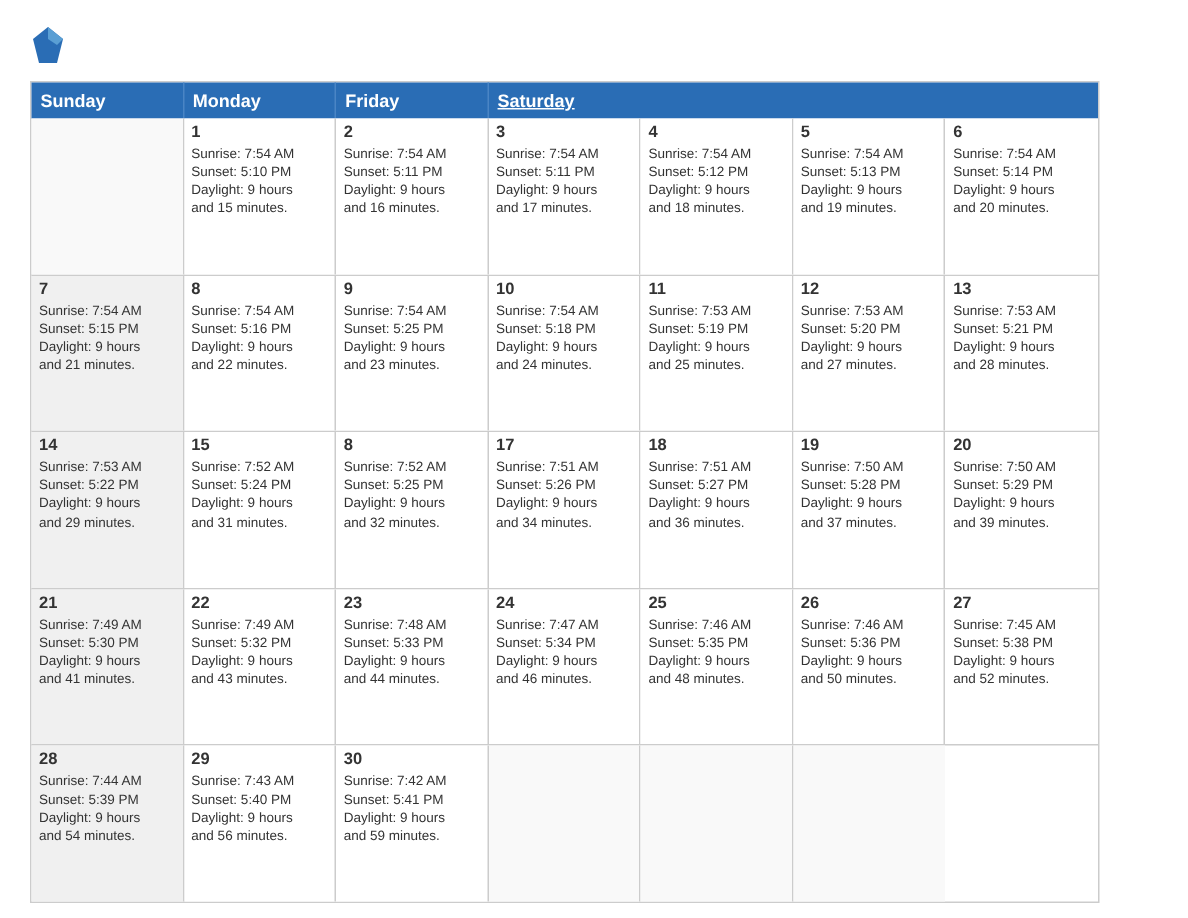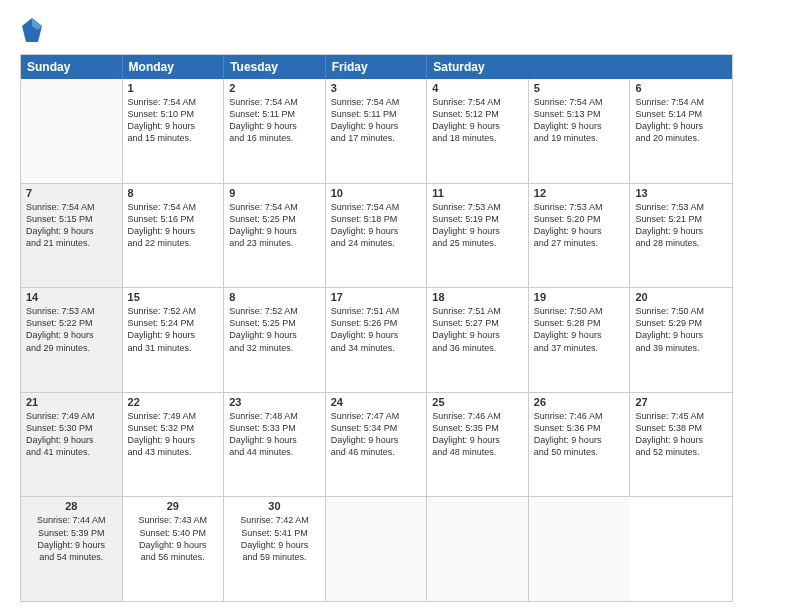--- a/index.html
+++ b/index.html
@@ -72,33 +72,33 @@
       background: #2a6db5;
     }
     .cal-header-cell {
       color: #fff;
       font-size: 12px;
       font-weight: bold;
       padding: 5px 6px;
       border-right: 1px solid #4a85c5;
       text-align: left;
     }
-    .cal-header-cell:last-child { border-right: none; }
+    .cal-header-cell:last-child { border-right: none; text-decoration: underline; }
     .cal-body {
       flex: 1;
       display: flex;
       flex-direction: column;
     }
     .cal-row {
       display: grid;
       grid-template-columns: repeat(7, 1fr);
       flex: 1;
       border-bottom: 1px solid #ccc;
     }
-    .cal-row:last-child { border-bottom: none; text-align: center; }
+    .cal-row:last-child { border-bottom: none; }
     .cal-cell {
       border-right: 1px solid #ccc;
       padding: 3px 5px;
       font-size: 9.5px;
       color: #333;
       background: #fff;
       vertical-align: top;
     }
     .cal-cell:last-child { border-right: none; }
     .cal-cell.empty { background: #f9f9f9; }
@@ -133,21 +133,20 @@
     <div class="title-block">
       <div class="month-title"></div>
       <div class="subtitle"></div>
     </div>
   </div>
 
   <div class="calendar">
     <div class="cal-header-row">
     <div class="cal-header-cell">Sunday</div>
         <div class="cal-header-cell">Monday</div>
-        <div class="cal-header-cell">Tuesday</div>
         <div class="cal-header-cell">Friday</div>
         <div class="cal-header-cell">Saturday</div>
       </div>
     <div class="cal-body">
     <div class="cal-row">
           <div class="cal-cell empty"></div>
           <div class="cal-cell">
             <div class="day-num">1</div>
             <div class="cell-line">Sunrise: 7:54 AM</div>
             <div class="cell-line">Sunset: 5:10 PM</div>

